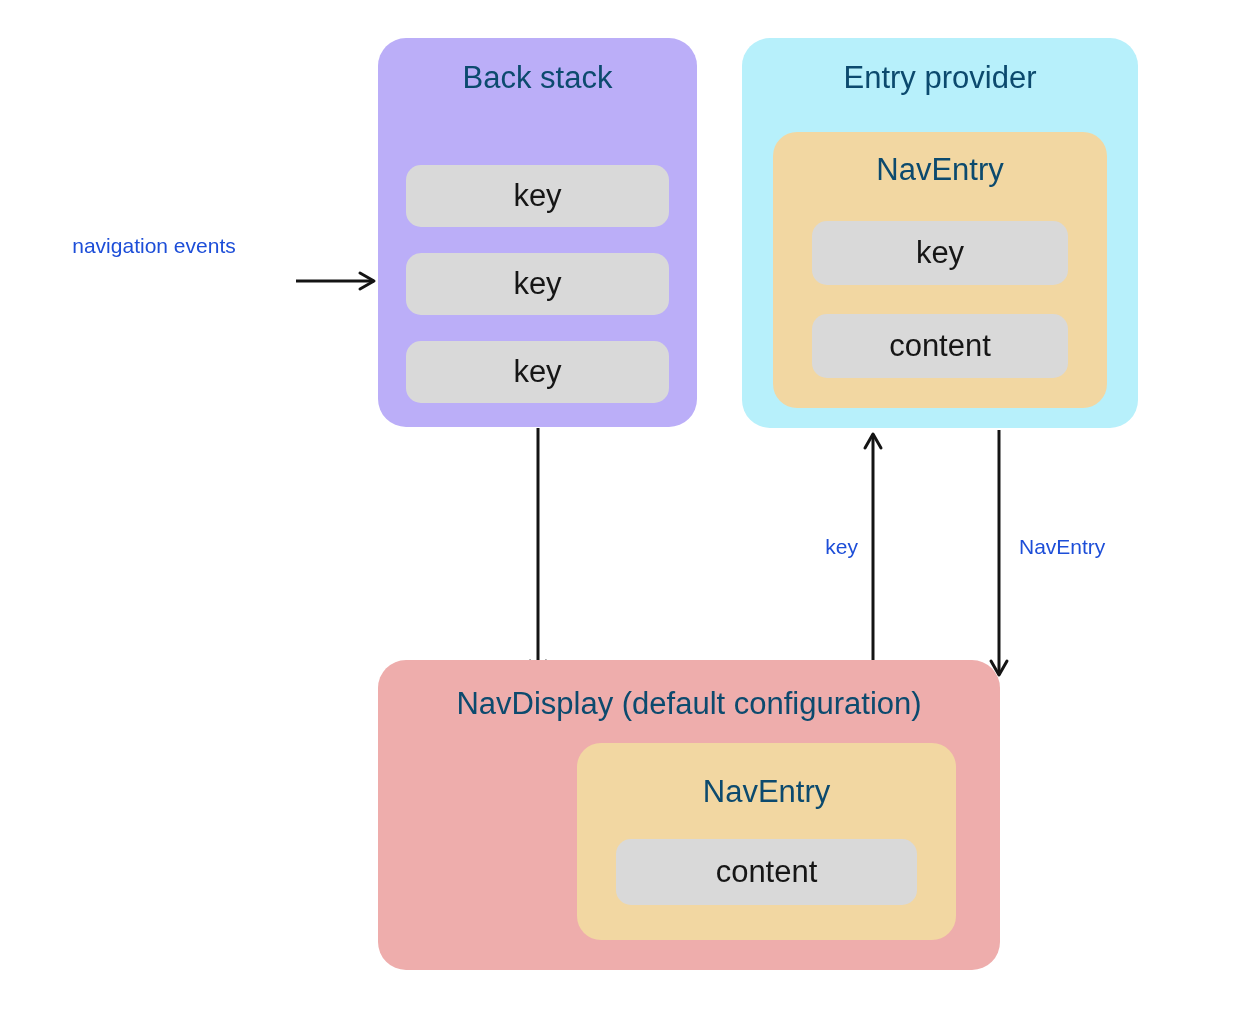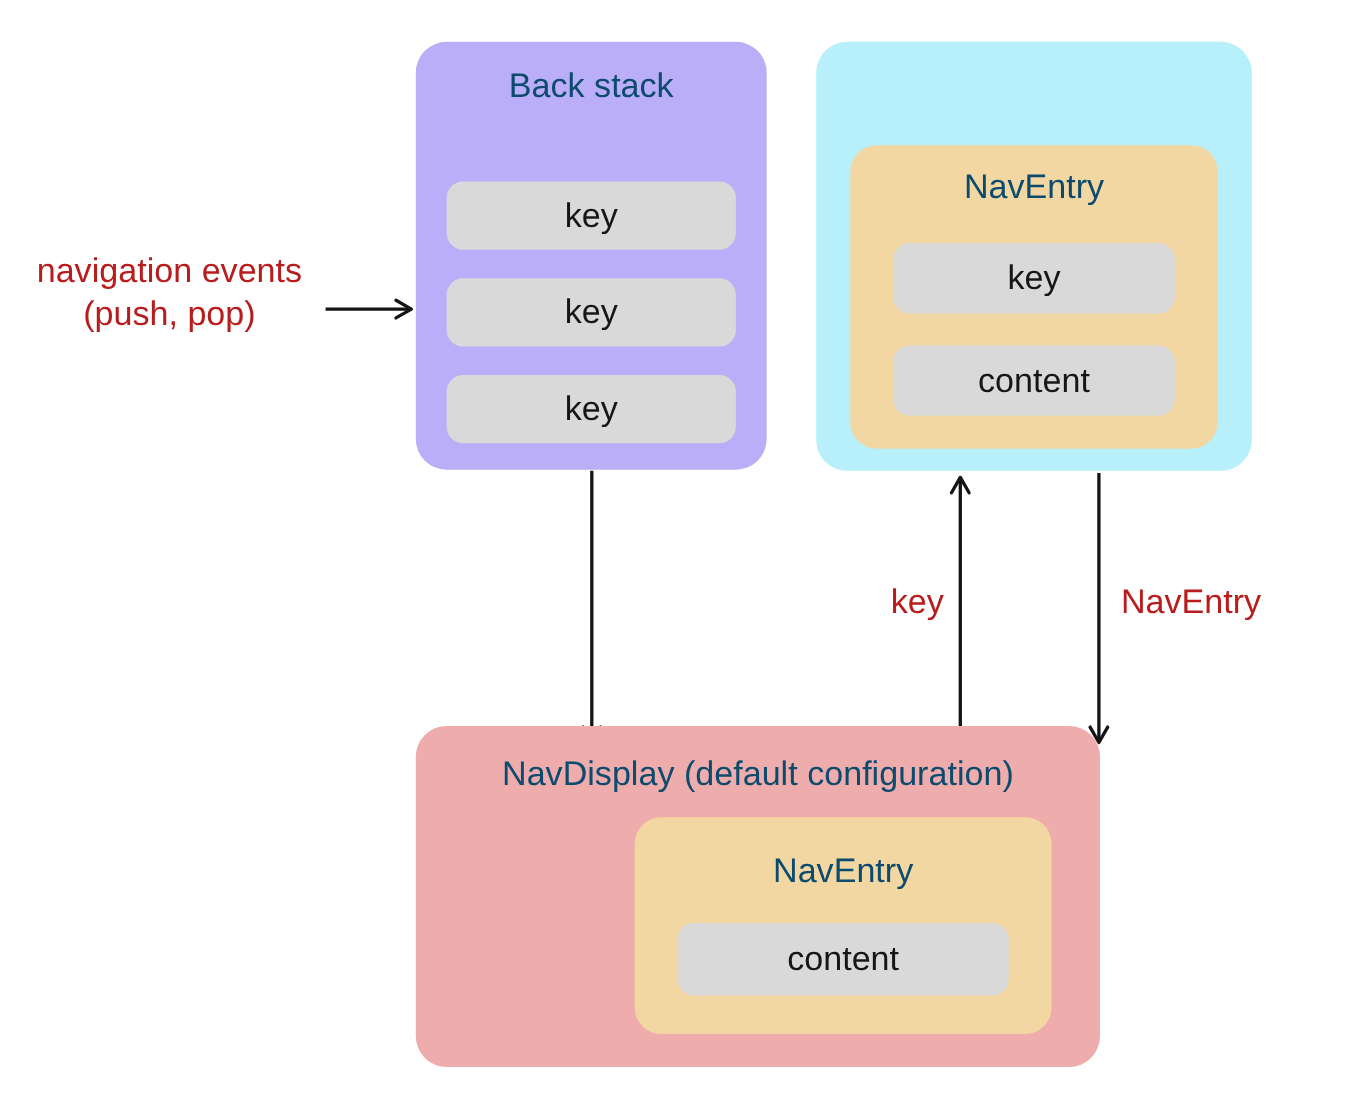--- a/index.html
+++ b/index.html
@@ -86,23 +86,23 @@
   .nav-display .box-title { margin-top: 25px; }
   .nd-nav-entry {
     left: 199px; top: 83px;
     width: 379px; height: 197px;
   }
   .nd-nav-entry .box-title { margin-top: 30px; }
   .nd-pill { left: 39px; top: 96px; width: 301px; height: 66px; }
 
   .float-label {
     position: absolute;
-    font-size: 31px;
+    font-size: 21px;
     line-height: 39px;
-    color: #b91c1c;
+    color: #1d4ed8;
     white-space: nowrap;
   }
   .nav-events-label {
     left: 8px; top: 226px;
     width: 292px;
     text-align: center;
     white-space: normal;
   }
   .key-arrow-label {
     left: 758px; top: 527px;
@@ -133,31 +133,31 @@
     <g>
       <line class="arrow-line" x1="873" y1="678" x2="873" y2="434" marker-end="url(#arrowhead)"></line>
     </g>
     <g>
       <line class="arrow-line" x1="999" y1="430" x2="999" y2="675" marker-end="url(#arrowhead)"></line>
     </g>
   </svg>
 
   <div class="float-label nav-events-label">
     <div>navigation events</div>
-    <div>(push, pop)</div>
   </div>
 
   <div class="box back-stack">
     <div class="box-title">Back stack</div>
     <div class="pill bs-pill bs-pill-1">key</div>
     <div class="pill bs-pill bs-pill-2">key</div>
     <div class="pill bs-pill bs-pill-3">key</div>
   </div>
 
   <div class="box entry-provider">
+    <div class="box-title">Entry provider</div>
     <div class="nav-entry-box ep-nav-entry">
       <div class="box-title">NavEntry</div>
       <div class="pill ep-pill ep-pill-key">key</div>
       <div class="pill ep-pill ep-pill-content">content</div>
     </div>
   </div>
 
   <div class="box nav-display">
     <div class="box-title">NavDisplay (default configuration)</div>
     <div class="nav-entry-box nd-nav-entry">

